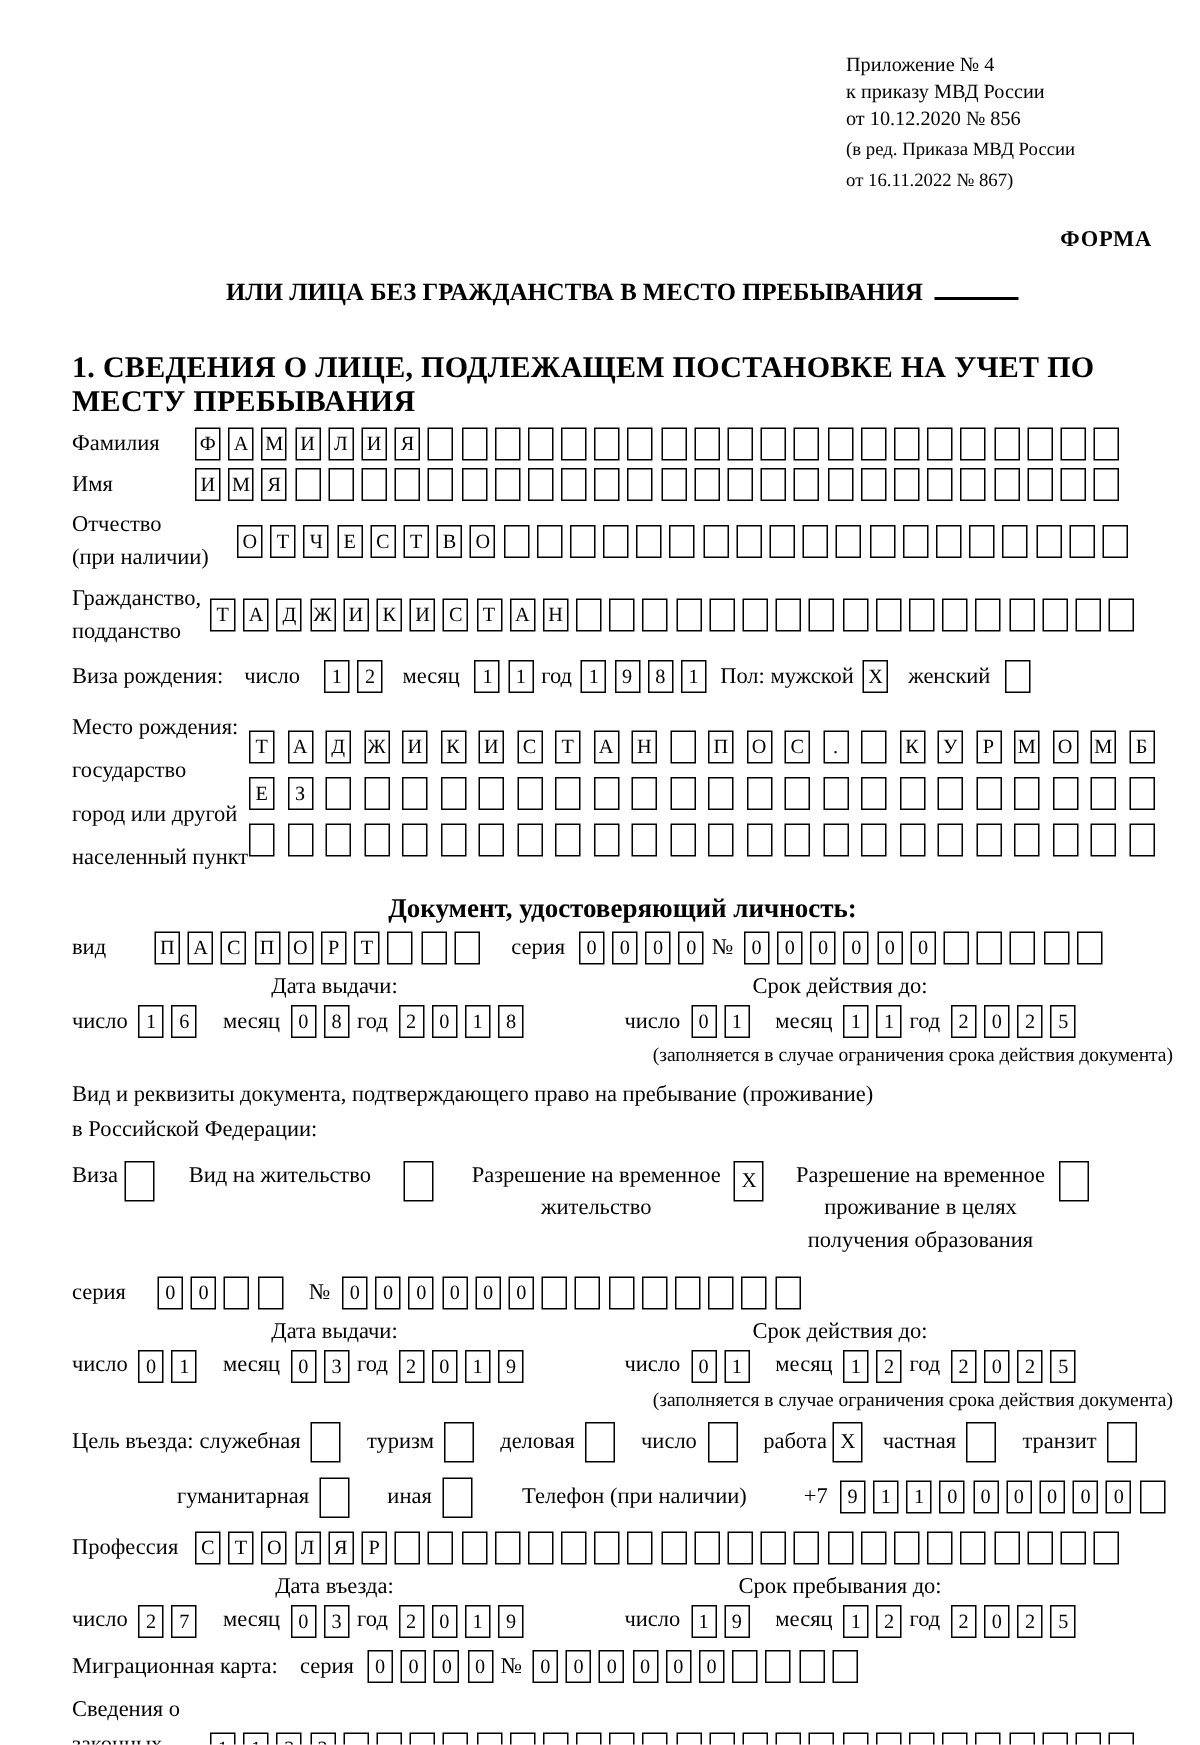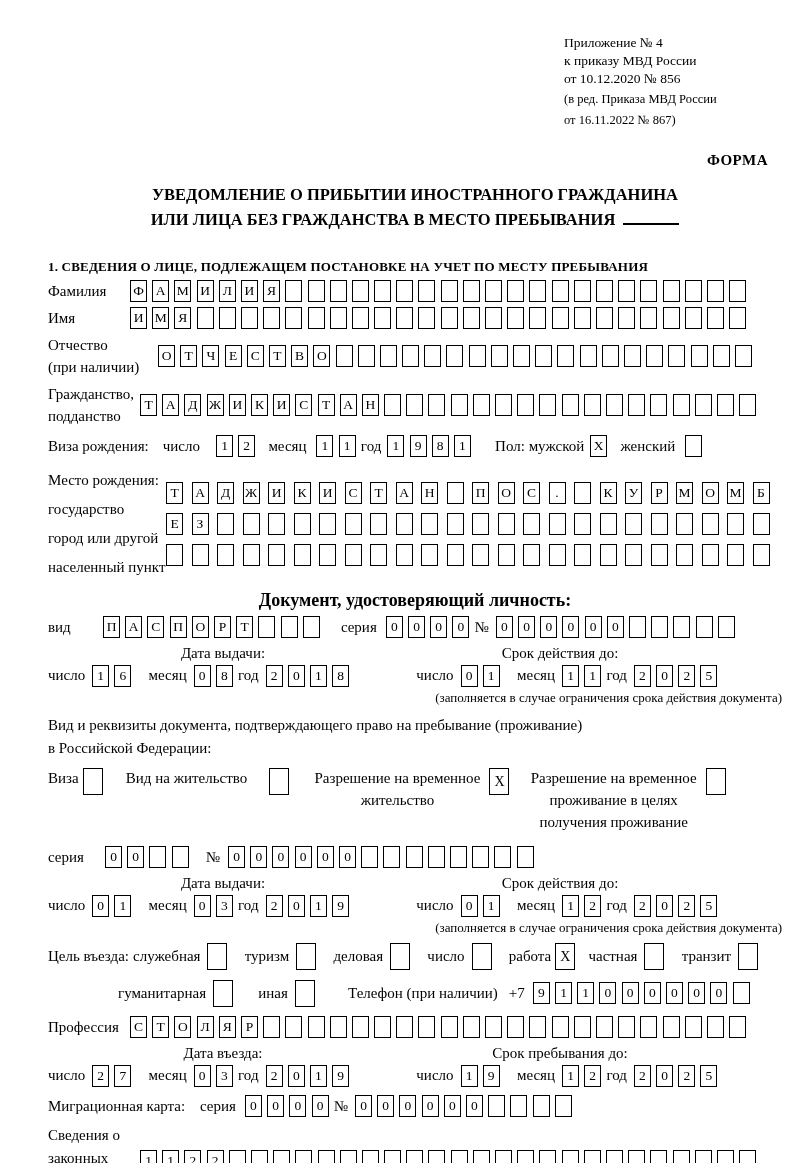--- a/index.html
+++ b/index.html
@@ -6,21 +6,21 @@
   body{width:800px;height:1163px;overflow:hidden;color:#000;
        font-family:"Liberation Serif","DejaVu Serif",serif;font-size:15px;}
   .page{padding:34px 18px 0 48px;box-sizing:border-box;}
   
   .hdr{margin-left:auto;width:218px;line-height:1.32;font-size:13.5px;}
   .hdr .sub{font-size:12.5px;margin-top:4px;}
   .forma{text-align:right;padding-right:14px;font-weight:bold;margin-top:24px;letter-spacing:.5px;}
   
   .title{text-align:center;font-weight:bold;font-size:16.5px;line-height:1.5;margin-top:14px;}
   .blank-line{display:inline-block;width:56px;border-bottom:2px solid #000;height:14px;margin-left:8px;}
-  .sec-heading{font-weight:bold;font-size:13px;margin-top:26px;letter-spacing:.2px;}
+  .sec-heading{font-weight:bold;font-size:20px;margin-top:26px;letter-spacing:.2px;}
   
   .row{display:flex;align-items:center;margin-top:5px;}
   .row.top{align-items:center;}
   .lbl{flex:none;line-height:22px;}
   .cells{display:flex;flex:none;}
   .cell{flex:none;width:15px;height:20px;border:1.6px solid #000;margin-right:5.2px;
         text-align:center;line-height:20px;font-size:13.5px;}
   .wide .cell{margin-right:8.5px;}
   .cb .cell{width:18px;height:25px;line-height:25px;font-size:14px;}
   
@@ -54,21 +54,20 @@
   <div class="hdr">
     <div>Приложение № 4</div>
     <div>к приказу МВД России</div>
     <div>от 10.12.2020 № 856</div>
     <div class="sub">(в ред. Приказа МВД России</div>
     <div class="sub">от 16.11.2022 № 867)</div>
   </div>
   <div class="forma">ФОРМА</div>
 
   <div class="title">
-    <div>УВЕДОМЛЕНИЕ О ПРИБЫТИИ ИНОСТРАННОГО ГРАЖДАНИНА</div>
     <div>
       <span>ИЛИ ЛИЦА БЕЗ ГРАЖДАНСТВА В МЕСТО ПРЕБЫВАНИЯ</span><span class="blank-line"></span>
     </div>
   </div>
 
   <div class="sec-heading">1. СВЕДЕНИЯ О ЛИЦЕ, ПОДЛЕЖАЩЕМ ПОСТАНОВКЕ НА УЧЕТ ПО МЕСТУ ПРЕБЫВАНИЯ</div>
 
   <div class="row" style="">
     <span class="lbl" style="width:82px">Фамилия</span>
     <span class="cells">
@@ -222,21 +221,21 @@
         <span class="cell">1</span>
         <span class="cell">1</span>
       </span>
     <span class="lbl" style="margin-right:6px">год</span>
     <span class="cells">
         <span class="cell">1</span>
         <span class="cell">9</span>
         <span class="cell">8</span>
         <span class="cell">1</span>
       </span>
-    <span class="lbl" style="margin-left:19px;margin-right:6px">Пол: мужской</span>
+    <span class="lbl" style="margin-left:4px;margin-right:6px">Пол: мужской</span>
     <span class="cells">
         <span class="cell">X</span>
       </span>
     <span class="lbl" style="margin-left:8px;margin-right:10px">женский</span>
     <span class="cells">
         <span class="cell"></span>
       </span>
   </div>
 
   <div class="row top" style="margin-top:9px">
@@ -437,21 +436,21 @@
         <span>жительство</span>
       </span>
       <span class="cells cb">
           <span class="cell">X</span>
         </span>
     </span>
     <span class="permit-item" style="margin-left:16px">
       <span class="plabel">
         <span>Разрешение на временное</span><br>
         <span>проживание в целях</span><br>
-        <span>получения проживание</span>
+        <span>получения образования</span>
       </span>
       <span class="cells cb">
           <span class="cell"></span>
         </span>
     </span>
   </div>
 
   <div class="row" style="margin-top:12px">
     <span class="lbl" style="width:57px">серия</span>
     <span class="cells">
@@ -577,21 +576,21 @@
       <span class="cells cb">
           <span class="cell"></span>
         </span>
     </span>
     <span class="opt" style="margin-left:8px">
       <span>иная</span>
       <span class="cells cb">
           <span class="cell"></span>
         </span>
     </span>
-    <span class="lbl" style="margin-left:16px;margin-right:11px">Телефон (при наличии)</span>
+    <span class="lbl" style="margin-left:16px;margin-right:38px">Телефон (при наличии)</span>
     <span class="lbl" style="margin-right:8px">+7</span>
     <span class="cells">
         <span class="cell">9</span>
         <span class="cell">1</span>
         <span class="cell">1</span>
         <span class="cell">0</span>
         <span class="cell">0</span>
         <span class="cell">0</span>
         <span class="cell">0</span>
         <span class="cell">0</span>

